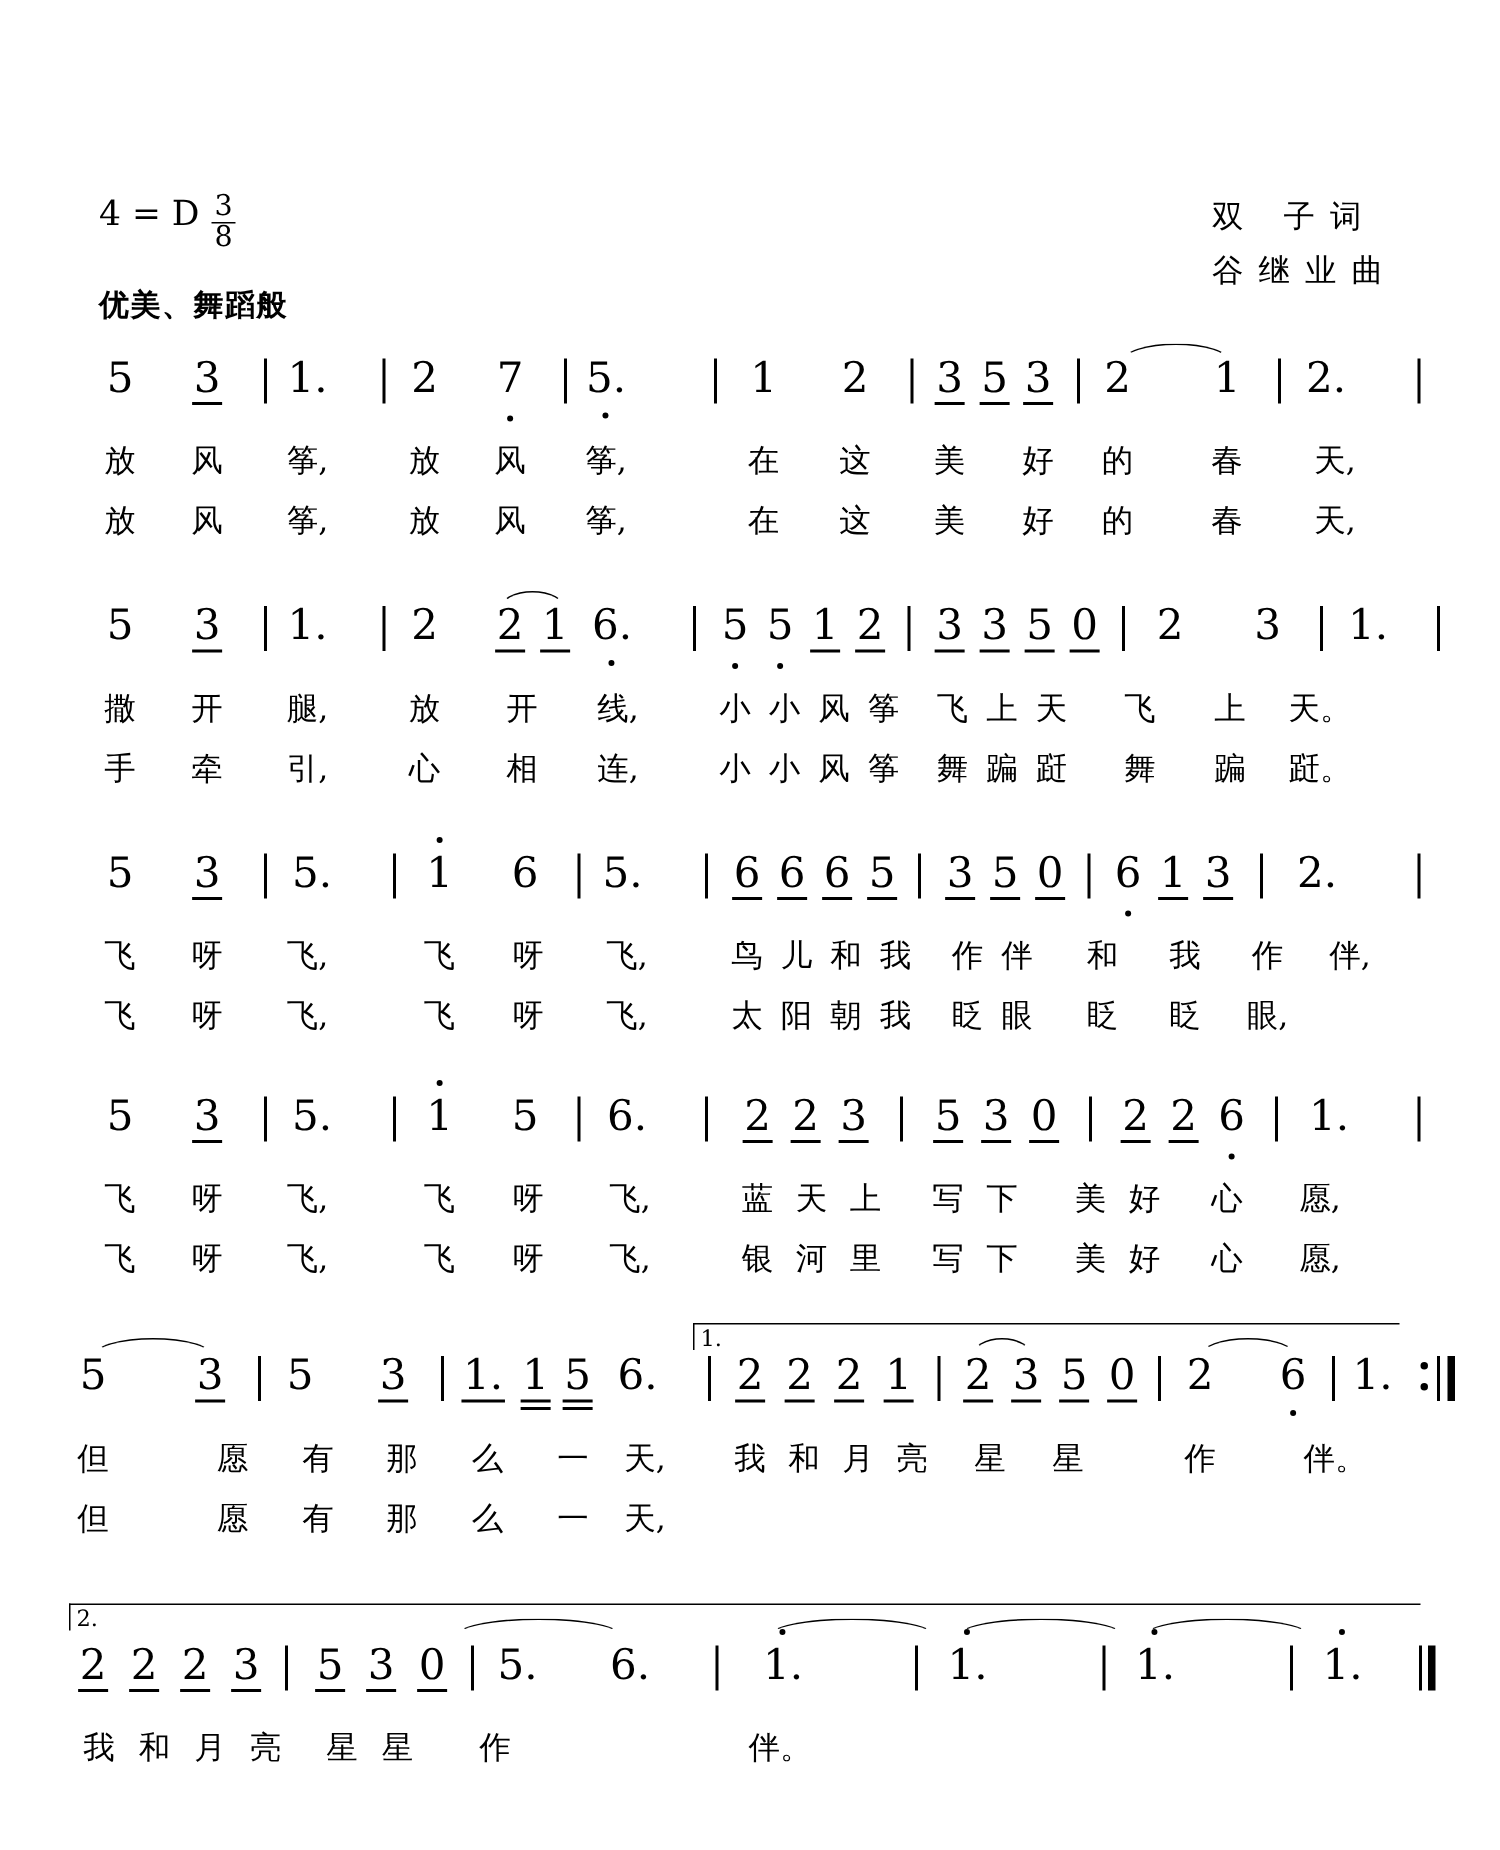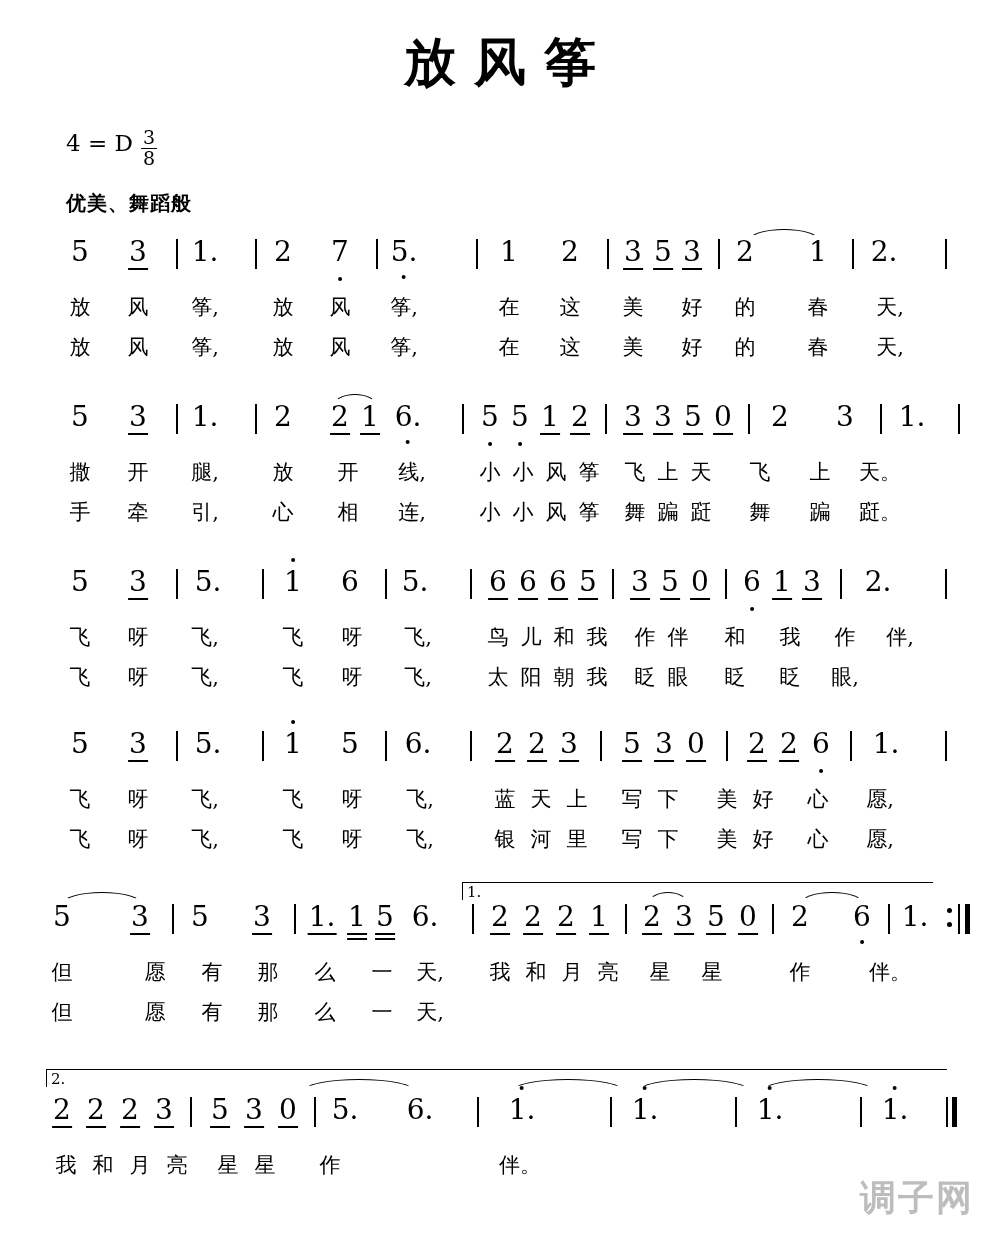--- a/index.html
+++ b/index.html
@@ -196,22 +196,29 @@
     font-family: "DejaVu Sans", sans-serif;
   }
   .wm1 { font-size: 36px; font-weight: bold; letter-spacing: 2px;}
   .wm2 { font-size: 23px; letter-spacing: 2px; margin-top: 2px;}
 </style>
 </head>
 <body>
 
 <div class="sheet">
 
-  <div class="title">放风筝</div>
-
+
+  <div class="credits">
+    <div class="credit-line">
+      <span class="sp">双 子</span><span>词</span>
+    </div>
+    <div class="credit-line">
+      <span class="sp">谷继业</span><span>曲</span>
+    </div>
+  </div>
 
   <div class="keysig">
     <span>4 = D</span>
     <span class="frac">
       <span class="num">3</span>
       <span class="den">8</span>
     </span>
   </div>
 
   <div class="tempo">优美、舞蹈般</div>
@@ -574,16 +581,15 @@
       <span class="cell" style="left:140px">月</span>
       <span class="cell" style="left:177px">亮</span>
       <span class="cell" style="left:228px">星</span>
       <span class="cell" style="left:265px">星</span>
       <span class="cell" style="left:330px">作</span>
       <span class="cell" style="left:520px">伴。</span>
     </div>
   </div>
 
   <div class="watermark">
-    <div class="wm1">调子网</div>
   </div>
 
 </div>
 
 </body></html>

